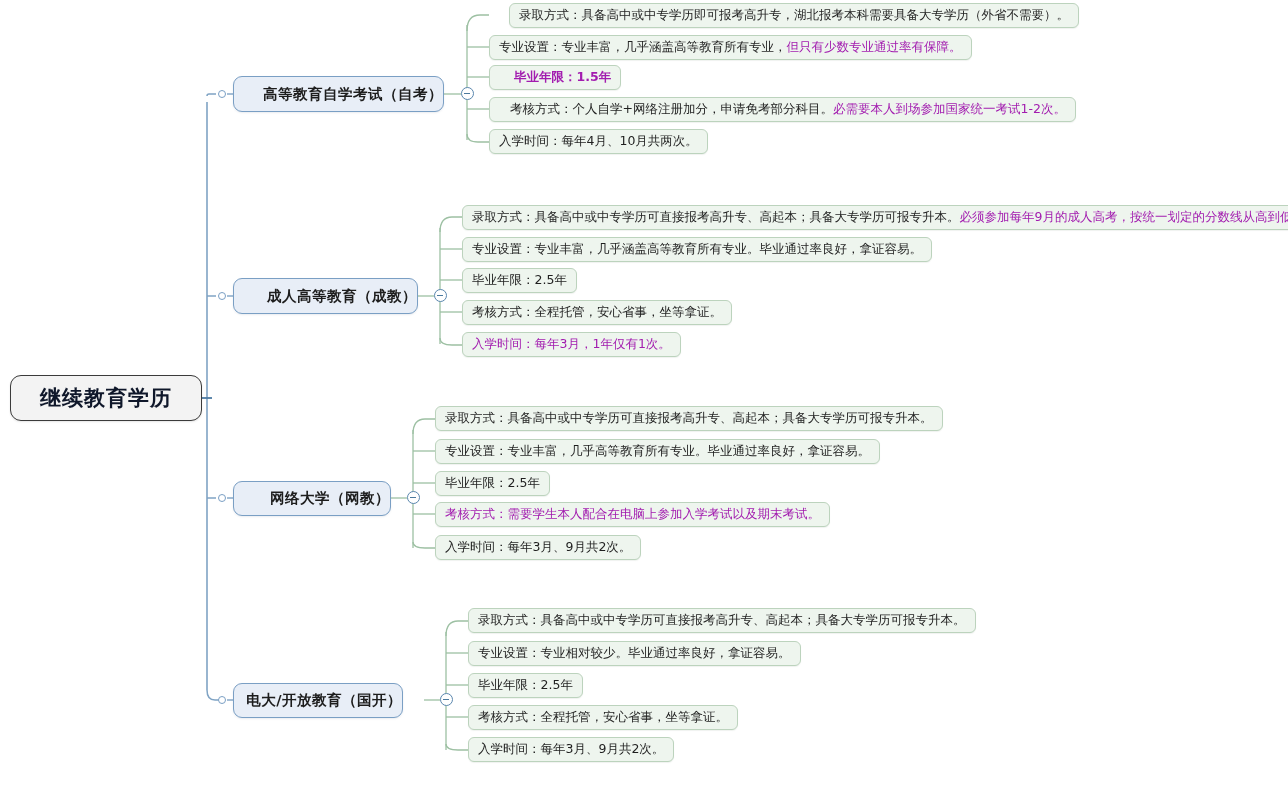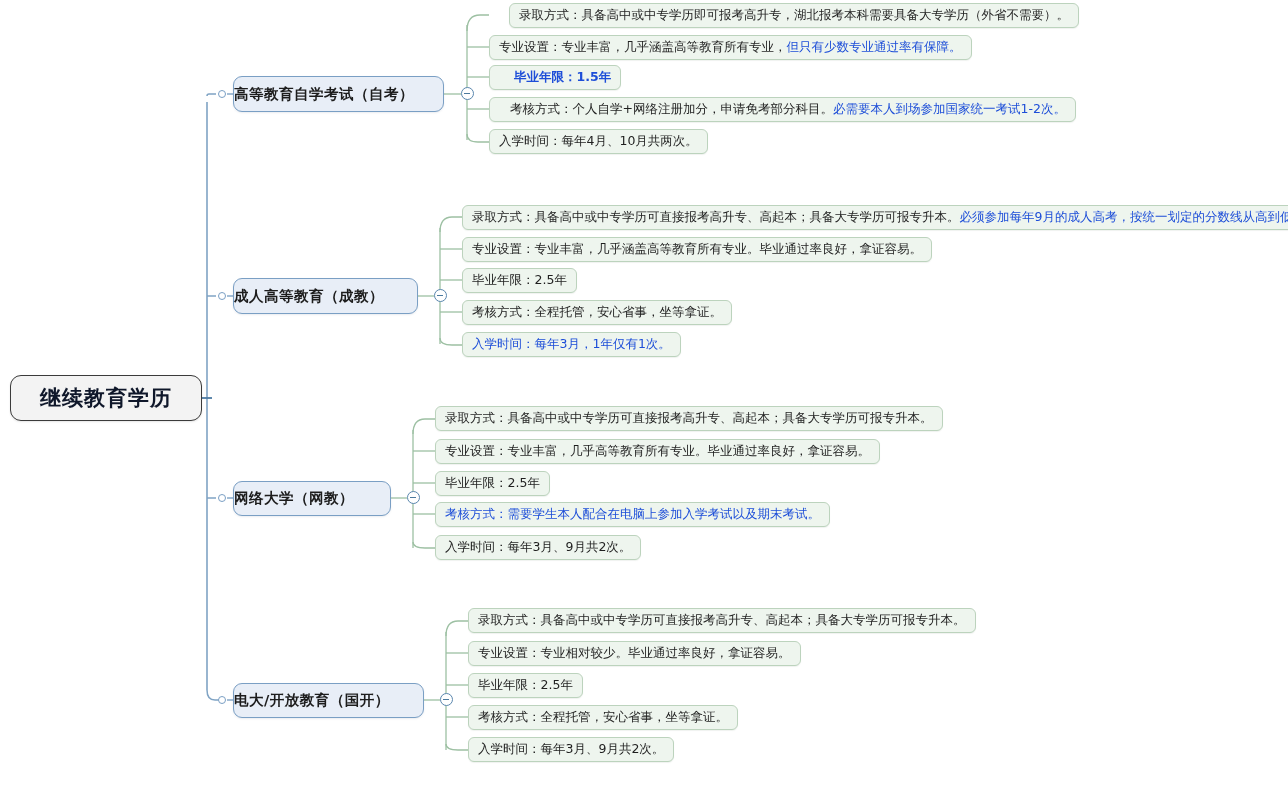--- a/index.html
+++ b/index.html
@@ -37,21 +37,21 @@
     letter-spacing: 1px;
     color: #0f172a;
     box-shadow: 0 1px 2px rgba(0,0,0,0.10);
   }
 
   
   .branch-node {
     position: absolute;
     display: flex;
     align-items: center;
-    justify-content: flex-start;
+    justify-content: flex-end;
     background: #e8eef7;
     border: 1.2px solid #7a9fc4;
     border-radius: 9px;
     font-weight: bold;
     font-size: 14.5px;
     letter-spacing: .5px;
     color: #1d1d1d;
     box-shadow: 0 1px 2px rgba(90,110,140,0.13);
   }
 
@@ -64,21 +64,21 @@
     padding: 0 9px;
     background: #eef5ee;
     border: 1px solid #bcd3bd;
     border-radius: 6px;
     font-size: 12.5px;
     line-height: 1;
     color: #1f1f1f;
     white-space: nowrap;
     box-shadow: 0 1px 1px rgba(100,130,100,0.10);
   }
-  .leaf-node .t-red   { color: #1d4ed8; }
+  .leaf-node .t-red   { color: #a21caf; }
   .leaf-node .t-bold  { font-weight: bold; }
 
   
   .toggle {
     position: absolute;
     width: 13px; height: 13px;
     border-radius: 50%;
     background: #ffffff;
     border: 1.2px solid #5a87ae;
   }
@@ -230,21 +230,21 @@
     <span>毕业年限：2.5年</span>
   </div>
   <div class="leaf-node" style="left:435px; top:502px;">
     <span class="t-red">考核方式：需要学生本人配合在电脑上参加入学考试以及期末考试。</span>
   </div>
   <div class="leaf-node" style="left:435px; top:535px;">
     <span>入学时间：每年3月、9月共2次。</span>
   </div>
 
   <div class="tiny-dot" style="left:218px; top:696px;"></div>
-  <div class="branch-node" style="left:233px; top:683px; width:191px; height:35px;">
+  <div class="branch-node" style="left:233px; top:683px; width:170px; height:35px;">
     <span>电大/开放教育（国开）</span>
   </div>
   <div class="toggle" style="left:440px; top:693px;"></div>
 
   <div class="leaf-node" style="left:468px; top:608px;">
     <span>录取方式：具备高中或中专学历可直接报考高升专、高起本；具备大专学历可报专升本。</span>
   </div>
   <div class="leaf-node" style="left:468px; top:641px;">
     <span>专业设置：专业相对较少。毕业通过率良好，拿证容易。</span>
   </div>

